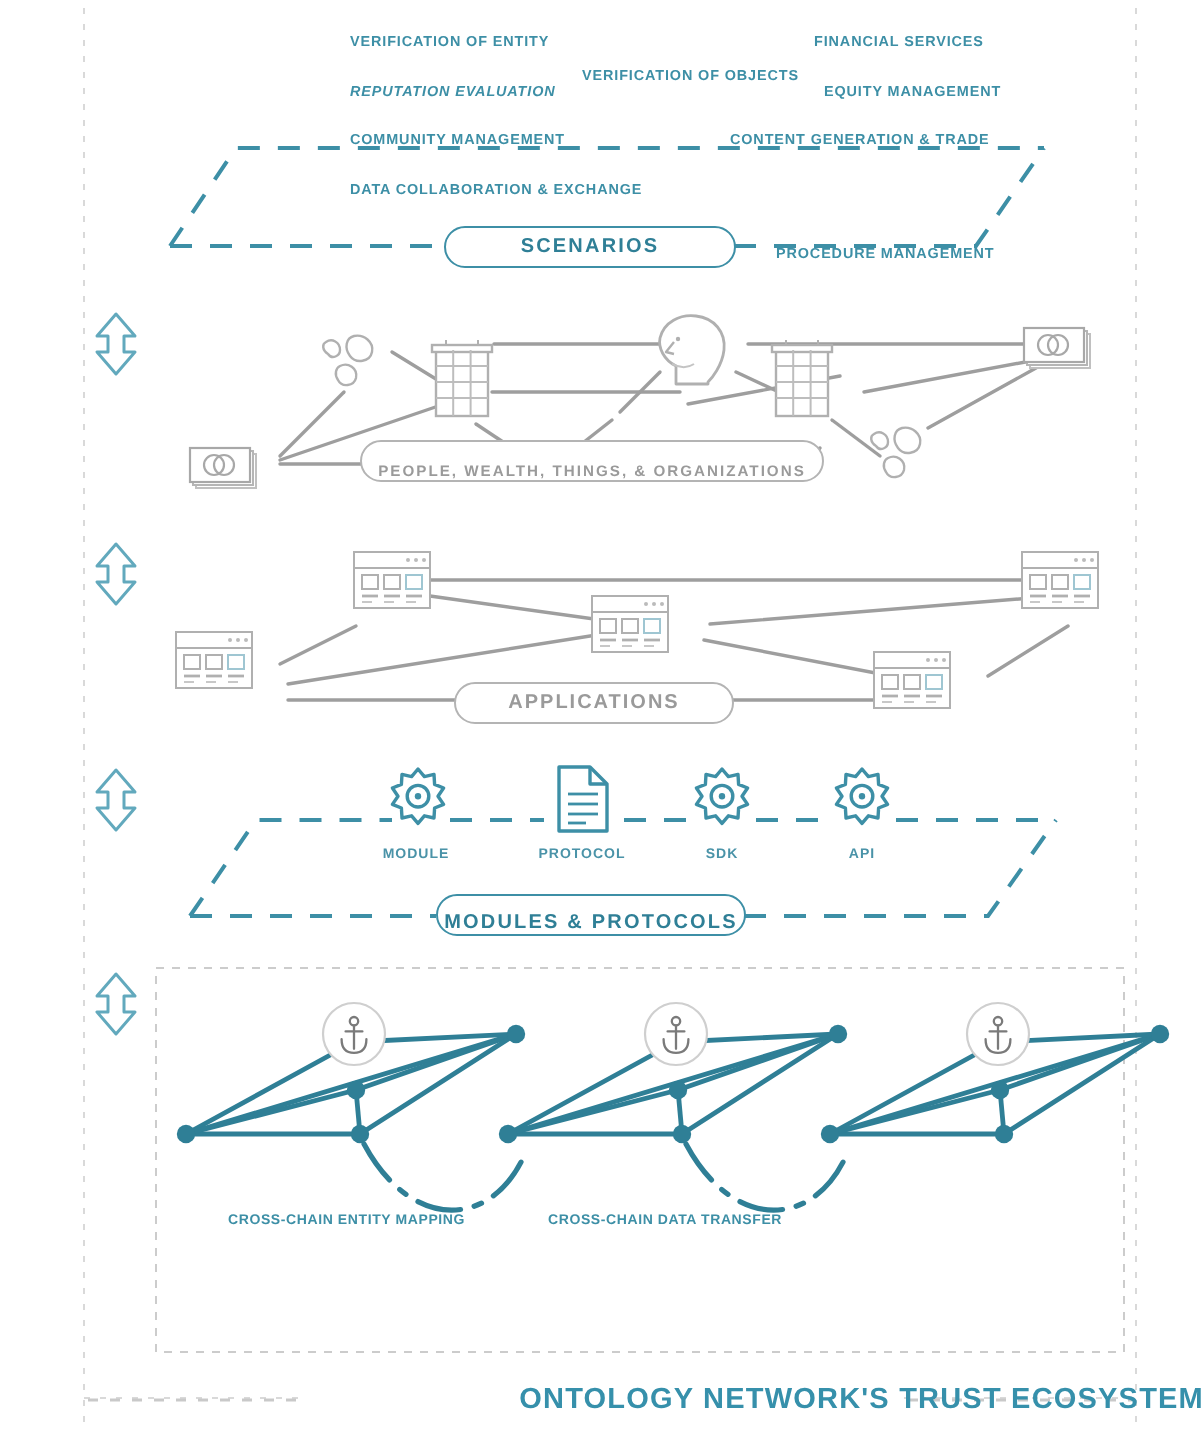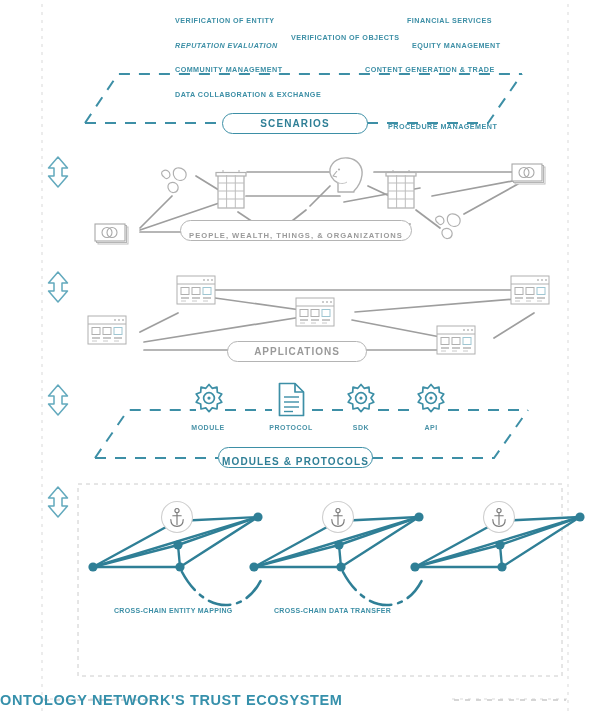--- a/index.html
+++ b/index.html
@@ -26,21 +26,21 @@
     text-align:center;width:100%;
   }
   .pill-text.gray{color:#9a9a9a;font-weight:600;letter-spacing:1px;}
   .pill{
     position:absolute;box-sizing:border-box;
     border:1.4px solid #3d8fa6;border-radius:40px;background:#fff;
     display:flex;align-items:center;justify-content:center;
   }
   .pill.gray{border-color:#b4b4b4;}
   .main-title{
-    position:absolute;left:0;width:602px;text-align:left;
+    position:absolute;left:0;width:602px;text-align:right;
     font-size:14.5px;font-weight:700;letter-spacing:.6px;color:#3690ab;
   }
 </style>
 </head>
 <body>
 
 <div id="stage">
 
   <svg class="layer" viewBox="0 0 602 719">
     <defs>

